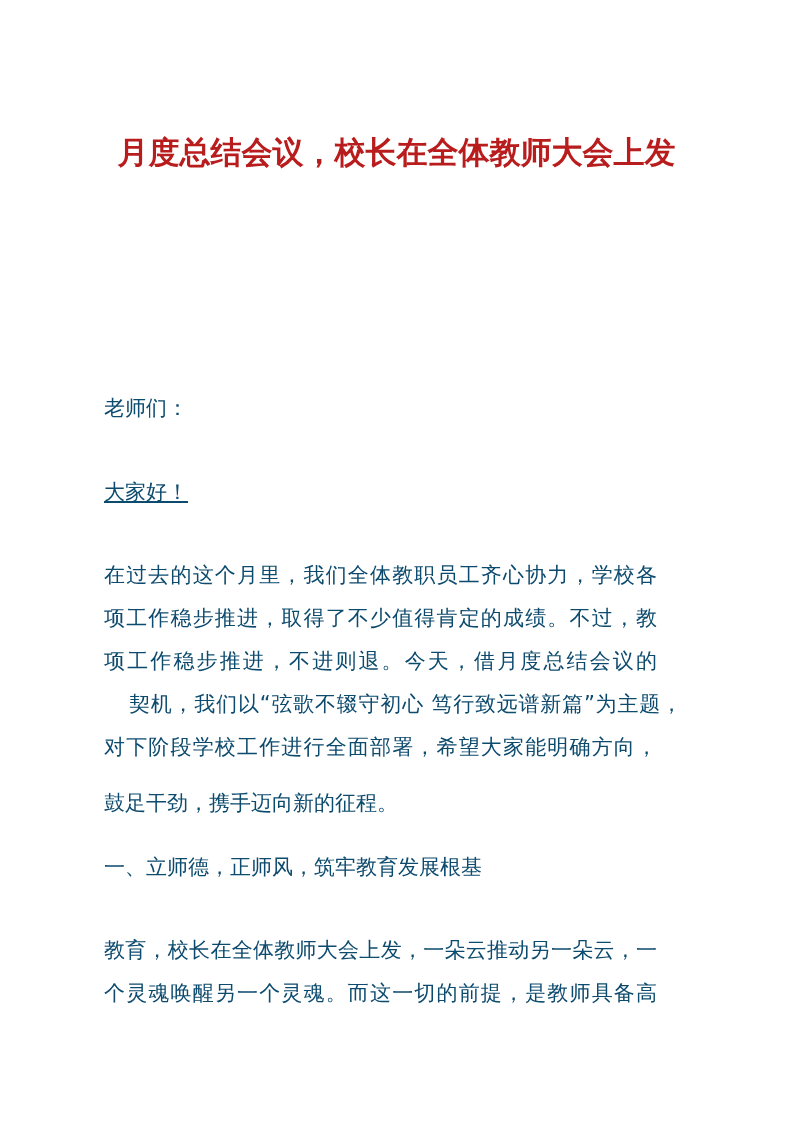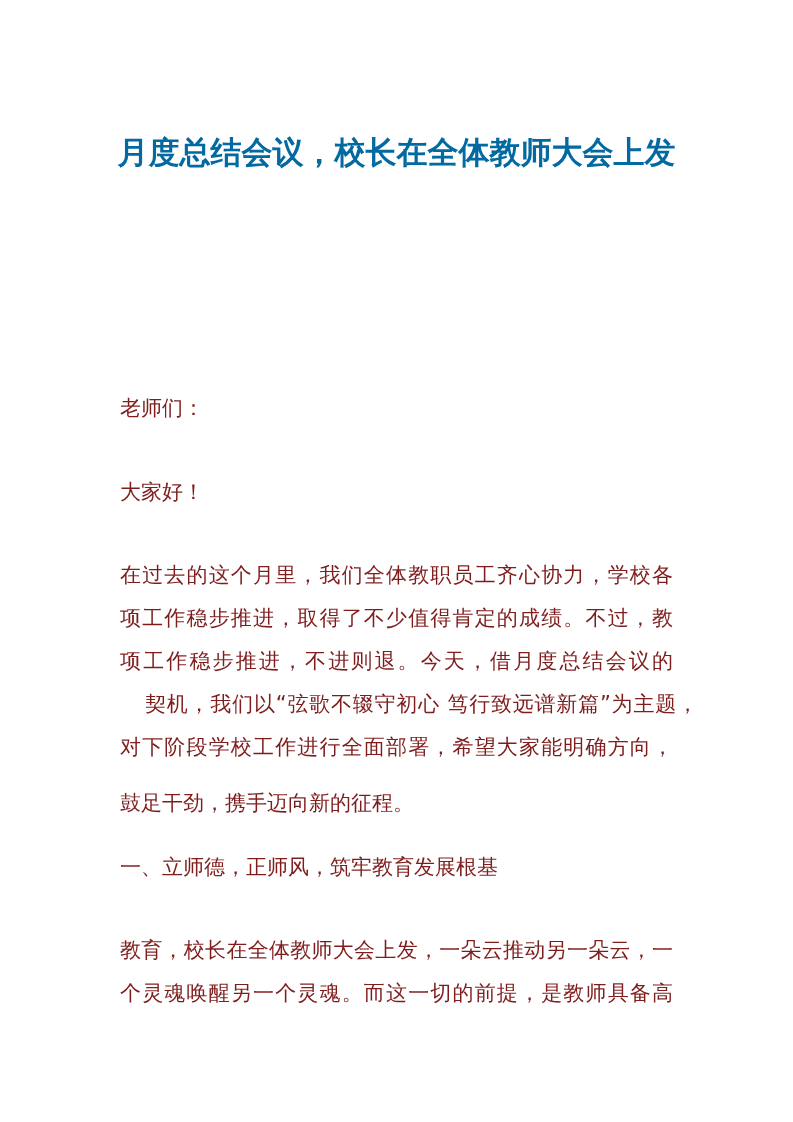--- a/index.html
+++ b/index.html
@@ -24,49 +24,49 @@
     }
     .title-line {
       position: absolute;
       left: 0;
       width: 793px;
       text-align: center;
       font-size: 31px;
       font-weight: bold;
       line-height: 40px;
       letter-spacing: 0px;
-      color: #0369a1;
+      color: #b91c1c;
       white-space: nowrap;
     }
     .title-1 { top: 132px; }
     .title-2 { top: 229px; }
     .line {
       position: absolute;
-      left: 120px;
+      left: 104px;
       font-size: 21px;
       line-height: 30px;
       white-space: nowrap;
-      color: #7f1d1d;
+      color: #0c4a6e;
     }
     .justify {
       width: 553px;
       text-align: justify;
       text-align-last: justify;
     }
   </style>
 </head>
 <body>
 
 <div class="page">
 
   <div class="title-line title-1">月度总结会议，校长在全体教师大会上发</div>
 
   <div class="line" style="top:393px;">老师们：</div>
 
-  <div class="line" style="top:477px;">大家好！</div>
+  <div class="line" style="top:477px;text-decoration:underline;">大家好！</div>
 
   <div>
     <div class="line justify" style="top:560px;">在过去的这个月里，我们全体教职员工齐心协力，学校各</div>
     <div class="line justify" style="top:603px;">项工作稳步推进，取得了不少值得肯定的成绩。不过，教</div>
     <div class="line justify" style="top:646px;">项工作稳步推进，不进则退。今天，借月度总结会议的</div>
     <div class="line justify" style="top:689px;margin-left:25px;">契机，我们以“弦歌不辍守初心 笃行致远谱新篇”为主题，</div>
     <div class="line justify" style="top:732px;">对下阶段学校工作进行全面部署，希望大家能明确方向，</div>
     <div class="line" style="top:775px;margin-top:13px;">鼓足干劲，携手迈向新的征程。</div>
   </div>
 

